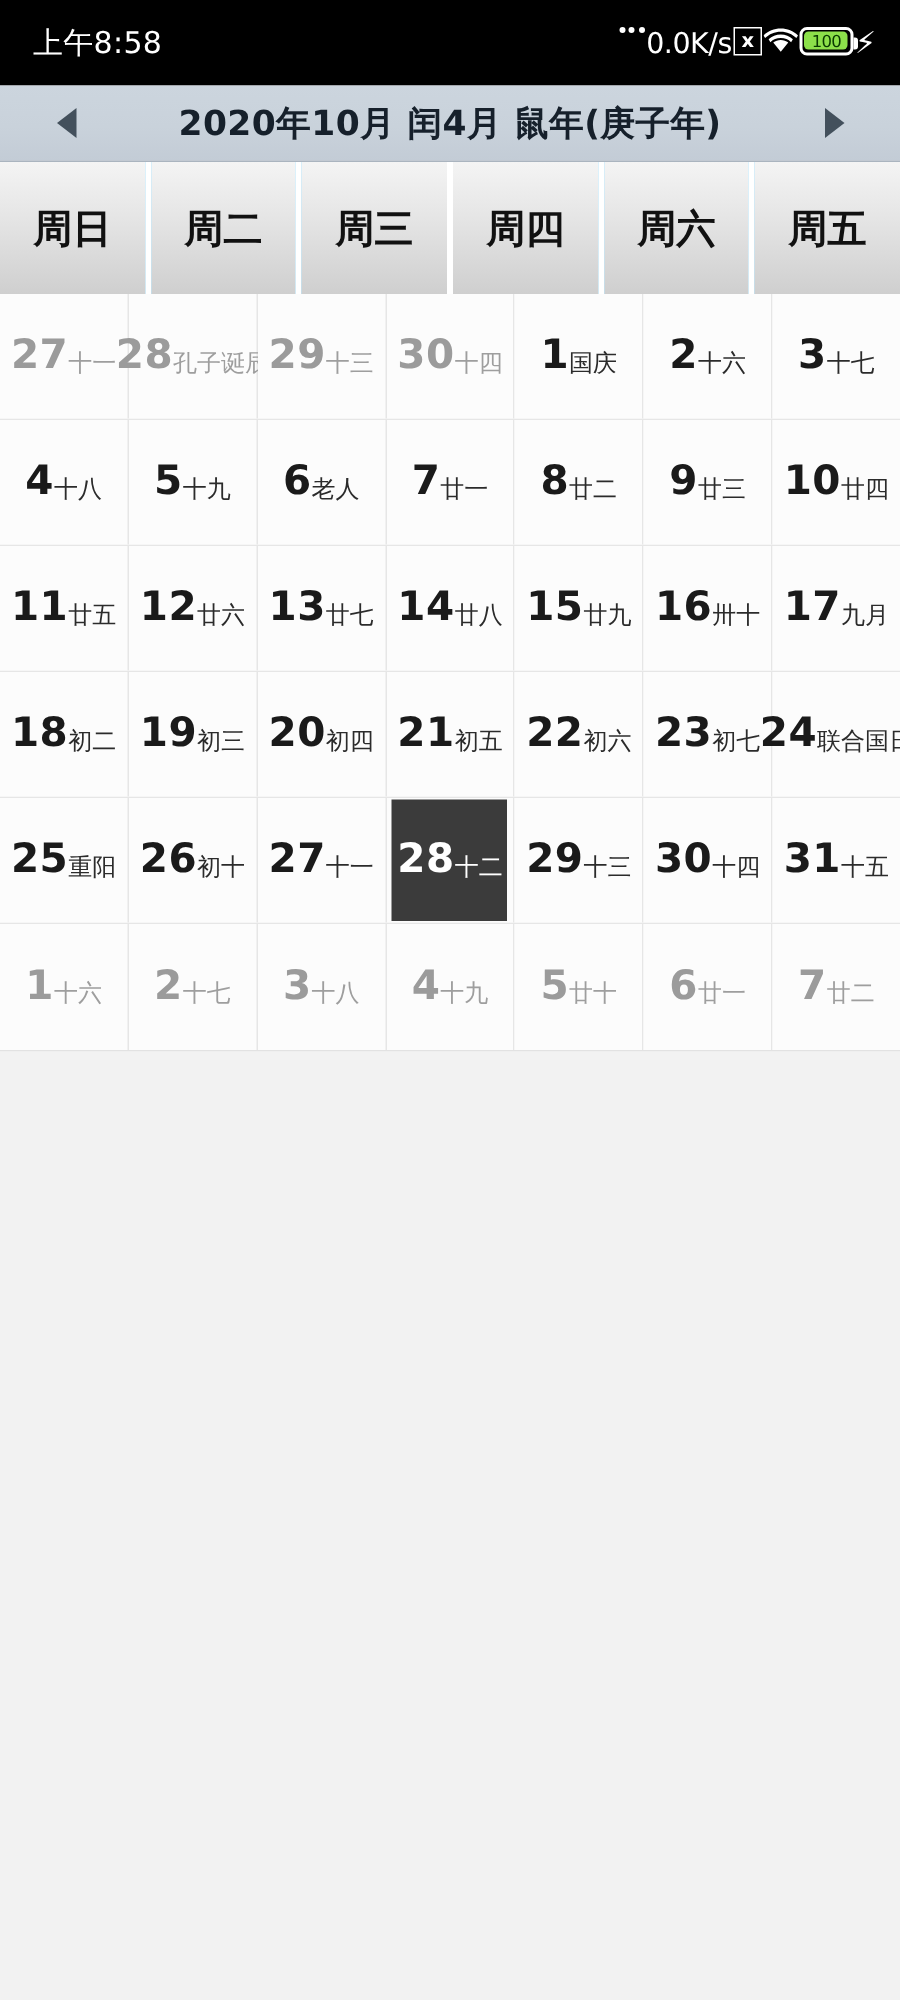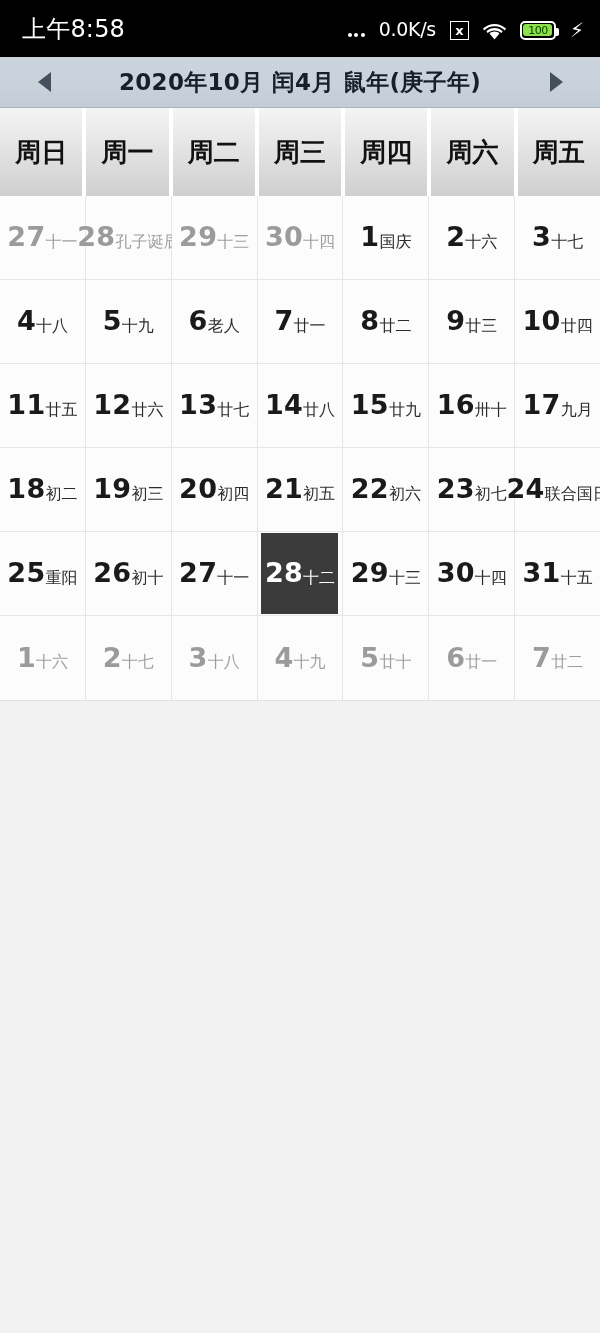--- a/index.html
+++ b/index.html
@@ -11,23 +11,23 @@
   }
   #app { width:600px; height:1333px; position:relative; background:#f2f2f2; }
 
   
   .statusbar {
     height:57px; background:#000; color:#fff;
     display:flex; align-items:center;
     padding:0 16px 0 22px;
     font-size:19px;
   }
-  .sb-time { font-size:24px; letter-spacing:.2px; white-space:nowrap; }
+  .sb-time { font-size:20px; letter-spacing:.2px; white-space:nowrap; }
   .sb-right {
-    margin-left:auto; display:flex; align-items:flex-end; gap:14px;
+    margin-left:auto; display:flex; align-items:flex-start; gap:1px;
     white-space:nowrap;
   }
   .sb-dots { display:flex; align-items:flex-end; gap:2.5px; padding-bottom:3px; }
   .sb-dots i { width:4px; height:4px; background:#fff; border-radius:50%; display:block; }
   .sb-net { font-size:19px; letter-spacing:-.3px; }
   .sb-xbox {
     width:19px; height:19px; border:1.7px solid #fff;
     display:flex; align-items:center; justify-content:center;
     font-size:13px; line-height:1; font-weight:bold;
   }
@@ -149,21 +149,20 @@
         <span class="tri"></span>
       </div>
     <div class="title-text">2020年10月 闰4月 鼠年(庚子年)</div>
     <div class="nav-arrow nav-next">
         <span class="tri"></span>
       </div>
   </div>
 
   <div class="weekdays" id="weekday-header">
       <div class="wd">周日</div>
-      <div class="wd">周一</div>
       <div class="wd">周二</div>
       <div class="wd">周三</div>
       <div class="wd">周四</div>
       <div class="wd">周六</div>
       <div class="wd">周五</div>
     </div>
 
   <div class="calendar" id="calendar-grid">
       <div class="week">
         <div class="day other">

